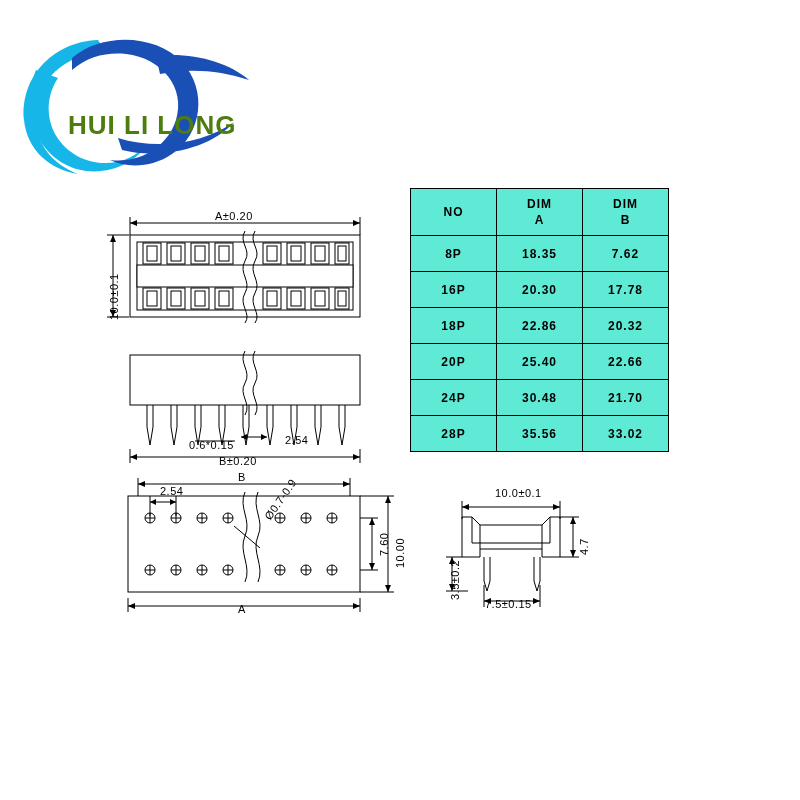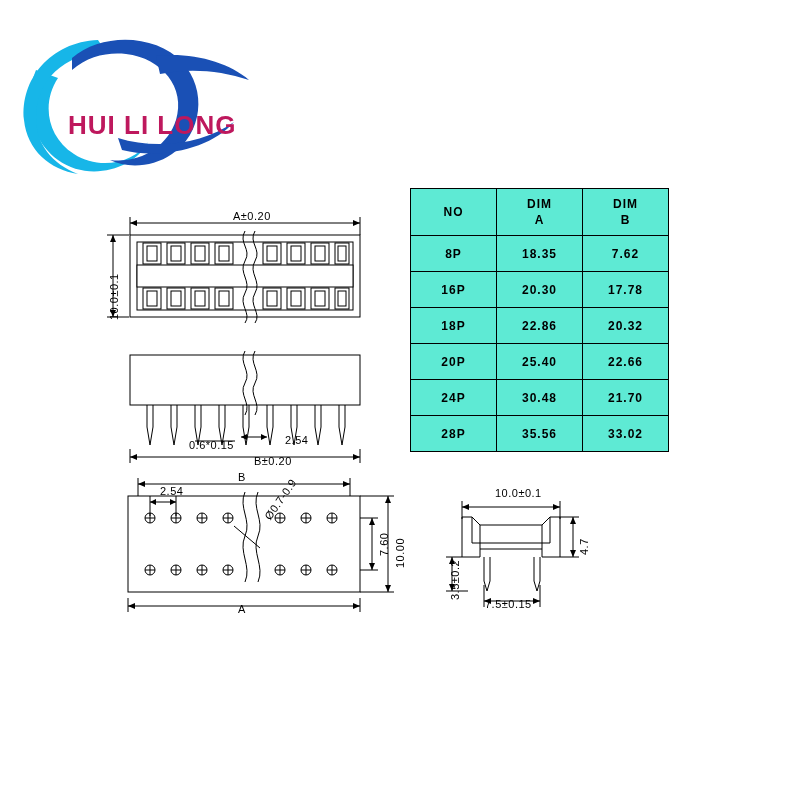--- a/index.html
+++ b/index.html
@@ -28,21 +28,21 @@
     width: 250px;
     height: 160px;
   }
   .logo-text {
     position: absolute;
     left: 62px;
     top: 92px;
     font-size: 26px;
     font-weight: bold;
     letter-spacing: 1px;
-    color: #be185d;
+    color: #4d7c0f;
     font-family: "Liberation Sans", sans-serif;
     white-space: nowrap;
   }
   
   .spec-table {
     position: absolute;
     left: 410px;
     top: 188px;
     border-collapse: collapse;
     font-size: 12px;
@@ -206,21 +206,21 @@
         <rect x="216" y="83" width="18" height="21"></rect>
           <rect x="220" y="86" width="10" height="15"></rect>
         <rect x="240" y="83" width="14" height="21"></rect>
           <rect x="243" y="86" width="8" height="15"></rect>
       </g>
 
       <path d="M150 26 C 143 38, 157 44, 150 56 C 143 68, 157 76, 150 88 C 143 100, 157 108, 150 118"></path>
       <path d="M160 26 C 153 38, 167 44, 160 56 C 153 68, 167 76, 160 88 C 153 100, 167 108, 160 118"></path>
     </g>
   </svg>
-  <div class="lbl" style="left:215px;top:210px;margin-left:18px;">A±0.20</div>
+  <div class="lbl" style="left:215px;top:210px;">A±0.20</div>
   <div class="lbl rot90" style="left:108px;top:320px;">10.0±0.1</div>
 
   <svg style="position:absolute;left:95px;top:345px;" width="300" height="125">
     <g stroke="#000" fill="none" stroke-width="1">
 
       <rect x="35" y="10" width="230" height="50"></rect>
 
       <g>
         <path d="M52 60 l0 22 l3 18 l3 -18 l0 -22"></path>
         <path d="M76 60 l0 22 l3 18 l3 -18 l0 -22"></path>
@@ -244,21 +244,21 @@
       <path d="M265 112 l-7 -3 l0 6 z" fill="#000" stroke="none"></path>
       <line x1="35" y1="104" x2="35" y2="118"></line>
       <line x1="265" y1="104" x2="265" y2="118"></line>
 
       <path d="M150 6 C 143 18, 157 26, 150 38 C 143 50, 157 58, 150 70"></path>
       <path d="M160 6 C 153 18, 167 26, 160 38 C 153 50, 167 58, 160 70"></path>
     </g>
   </svg>
   <div class="lbl" style="left:189px;top:439px;">0.6*0.15</div>
   <div class="lbl" style="left:285px;top:434px;">2.54</div>
-  <div class="lbl" style="left:219px;top:455px;margin-left:35px;">B±0.20</div>
+  <div class="lbl" style="left:219px;top:455px;">B±0.20</div>
 
   <svg style="position:absolute;left:110px;top:470px;" width="290" height="145">
     <g stroke="#000" fill="none" stroke-width="1">
 
       <line x1="28" y1="14" x2="240" y2="14"></line>
       <path d="M28 14 l7 -3 l0 6 z" fill="#000" stroke="none"></path>
       <path d="M240 14 l-7 -3 l0 6 z" fill="#000" stroke="none"></path>
       <line x1="28" y1="8" x2="28" y2="26"></line>
       <line x1="240" y1="8" x2="240" y2="26"></line>
 

